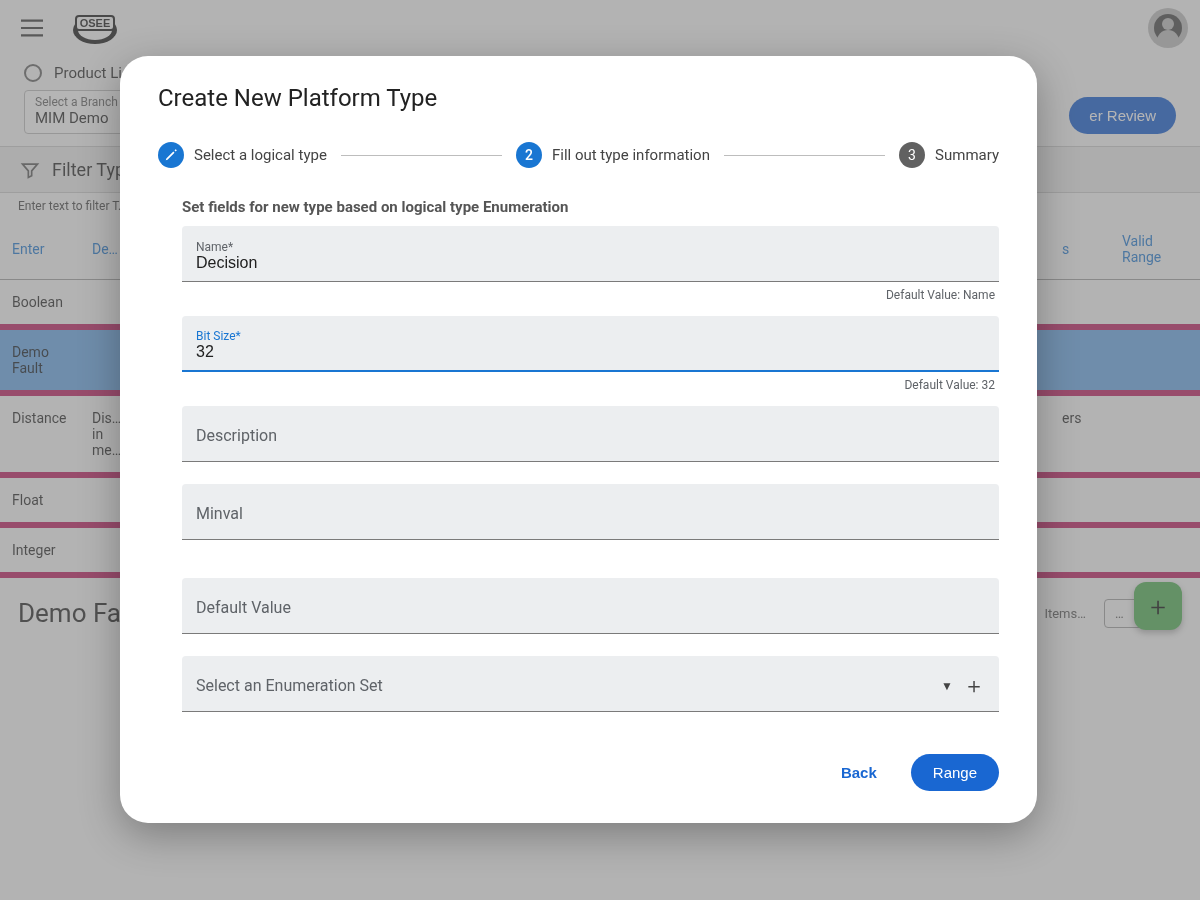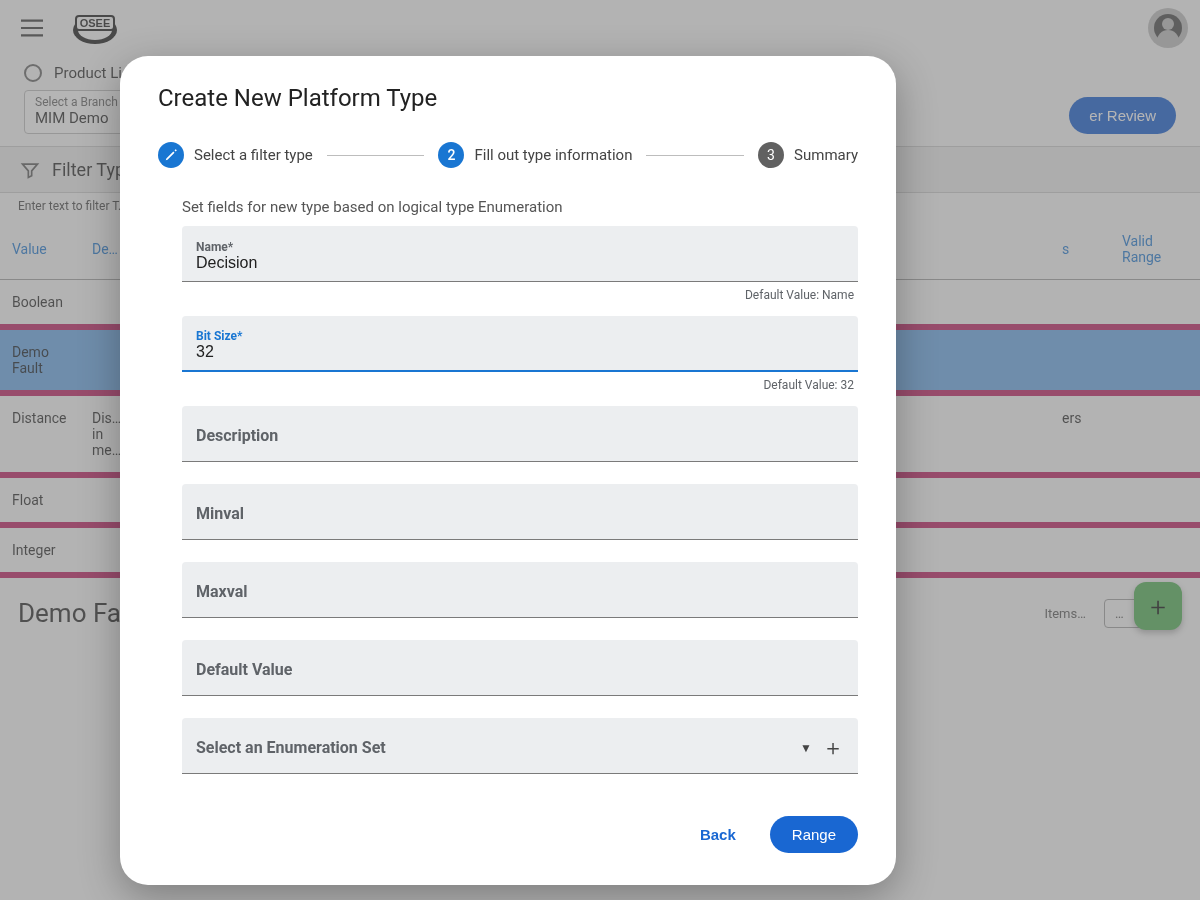--- a/index.html
+++ b/index.html
@@ -34,37 +34,37 @@
   .detail-title { font-size:26px; padding:20px 18px; }
   .pager-row { display:flex; justify-content:flex-end; align-items:center; gap:18px; padding:10px 24px; font-size:13px; color:#555; }
   .pager-sel { border:1px solid #9e9e9e; border-radius:4px; padding:6px 28px 6px 10px; position:relative; }
   .pager-sel::after { content:"▾"; position:absolute; right:8px; top:6px; }
 
   .fab { position:absolute; right:18px; bottom:270px; width:48px; height:48px; border-radius:12px; background:#4caf50; box-shadow:0 3px 6px rgba(0,0,0,.3); display:flex; align-items:center; justify-content:center; font-size:26px; font-weight:500; color:#000; }
 
   .scrim { position:absolute; inset:0; background:rgba(120,120,120,0.55); }
 
   
-  .dialog { position:absolute; left:120px; top:56px; width:776px; background:#fff; border-radius:28px; box-shadow:0 12px 40px rgba(0,0,0,.3); padding:28px 38px 32px; }
+  .dialog { position:absolute; left:120px; top:56px; width:917px; background:#fff; border-radius:28px; box-shadow:0 12px 40px rgba(0,0,0,.3); padding:28px 38px 32px; }
   .dlg-title { font-size:24px; font-weight:400; color:#222; margin-bottom:30px; }
 
   .stepper { display:flex; align-items:center; margin-bottom:30px; }
   .step { display:flex; align-items:center; gap:10px; font-size:15px; color:#444; white-space:nowrap; }
   .badge { width:26px; height:26px; border-radius:50%; display:flex; align-items:center; justify-content:center; color:#fff; font-size:14px; }
   .badge.done { background:#1976d2; }
   .badge.curr { background:#1976d2; font-weight:500; }
   .badge.todo { background:#616161; }
   .line { flex:1; height:1px; background:#bdbdbd; margin:0 14px; }
 
   .form-area { padding: 0 0 0 24px; }
-  .form-intro { font-size:15px; color:#555; margin-bottom:10px; }
+  .form-intro { font-size:15px; color:#555; margin-bottom:10px;font-weight:bold; }
 
   .field { position:relative; background:#eceef0; border-bottom:1px solid #7a7a7a; border-radius:4px 4px 0 0; margin-bottom:6px; height:56px; display:flex; flex-direction:column; justify-content:center; padding:6px 14px 2px; }
   .field.focused { border-bottom:2px solid #1976d2; }
-  .field .lbl { font-size:12px; color:#5f6368;font-weight:bold; }
+  .field .lbl { font-size:12px; color:#5f6368; }
   .field.focused .lbl { color:#1976d2; }
   .field.placeholder .lbl { font-size:16px; color:#5f6368; }
   .field .inp { font-size:16px; color:#212121; border:none; background:transparent; outline:none; width:100%; }
   .helper { font-size:12px; color:#5f6368; text-align:right; margin-bottom:14px; padding-right:4px; }
   .gap { height:16px; }
 
   .enum-row { display:flex; align-items:center; }
   .enum-row .field { flex:1; margin-bottom:0; }
   .enum-icons { display:flex; gap:10px; align-items:center; padding:0 4px 0 0; position:absolute; right:10px; }
   .tri { font-size:12px; color:#444; }
@@ -116,21 +116,21 @@
     <svg width="20" height="20" viewBox="0 0 24 24">
         <path d="M3 5h18l-7 8v6l-4 2v-8z" fill="none" stroke="#555" stroke-width="2"></path>
       </svg>
     <span>Filter Typ…</span>
   </div>
   <div class="filter-hint">Enter text to filter T…</div>
 
   <table class="bg">
     <thead>
         <tr>
-      <th style="width:80px">Value</th>
+      <th style="width:80px">Enter</th>
       <th style="width:60px">De…</th>
       <th></th>
       <th style="width:60px">s</th>
       <th style="width:90px">Valid Range</th>
     </tr>
       </thead>
     <tbody>
       <tr>
           <td>Boolean</td>
           <td></td>
@@ -189,21 +189,21 @@
 <div class="dialog">
   <div class="dlg-title">Create New Platform Type</div>
 
   <div class="stepper">
     <div class="step">
       <span class="badge done">
         <svg width="14" height="14" viewBox="0 0 24 24">
             <path d="M3 21l3-1 12-12-2-2L4 18l-1 3zM18 4l2 2 2-2-2-2-2 2z" fill="#fff"></path>
           </svg>
       </span>
-      <span>Select a filter type</span>
+      <span>Select a logical type</span>
     </div>
     <div class="line"></div>
     <div class="step">
       <span class="badge curr">2</span>
       <span>Fill out type information</span>
     </div>
     <div class="line"></div>
     <div class="step">
       <span class="badge todo">3</span>
       <span>Summary</span>
@@ -228,23 +228,20 @@
     <div class="field placeholder">
       <span class="lbl">Description</span>
     </div>
     <div class="gap"></div>
 
     <div class="field placeholder">
       <span class="lbl">Minval</span>
     </div>
     <div class="gap"></div>
 
-    <div class="field placeholder">
-      <span class="lbl">Maxval</span>
-    </div>
     <div class="gap"></div>
 
     <div class="field placeholder">
       <span class="lbl">Default Value</span>
     </div>
     <div class="gap"></div>
 
     <div class="enum-row">
       <div class="field placeholder" style="position:relative;">
         <span class="lbl">Select an Enumeration Set</span>

